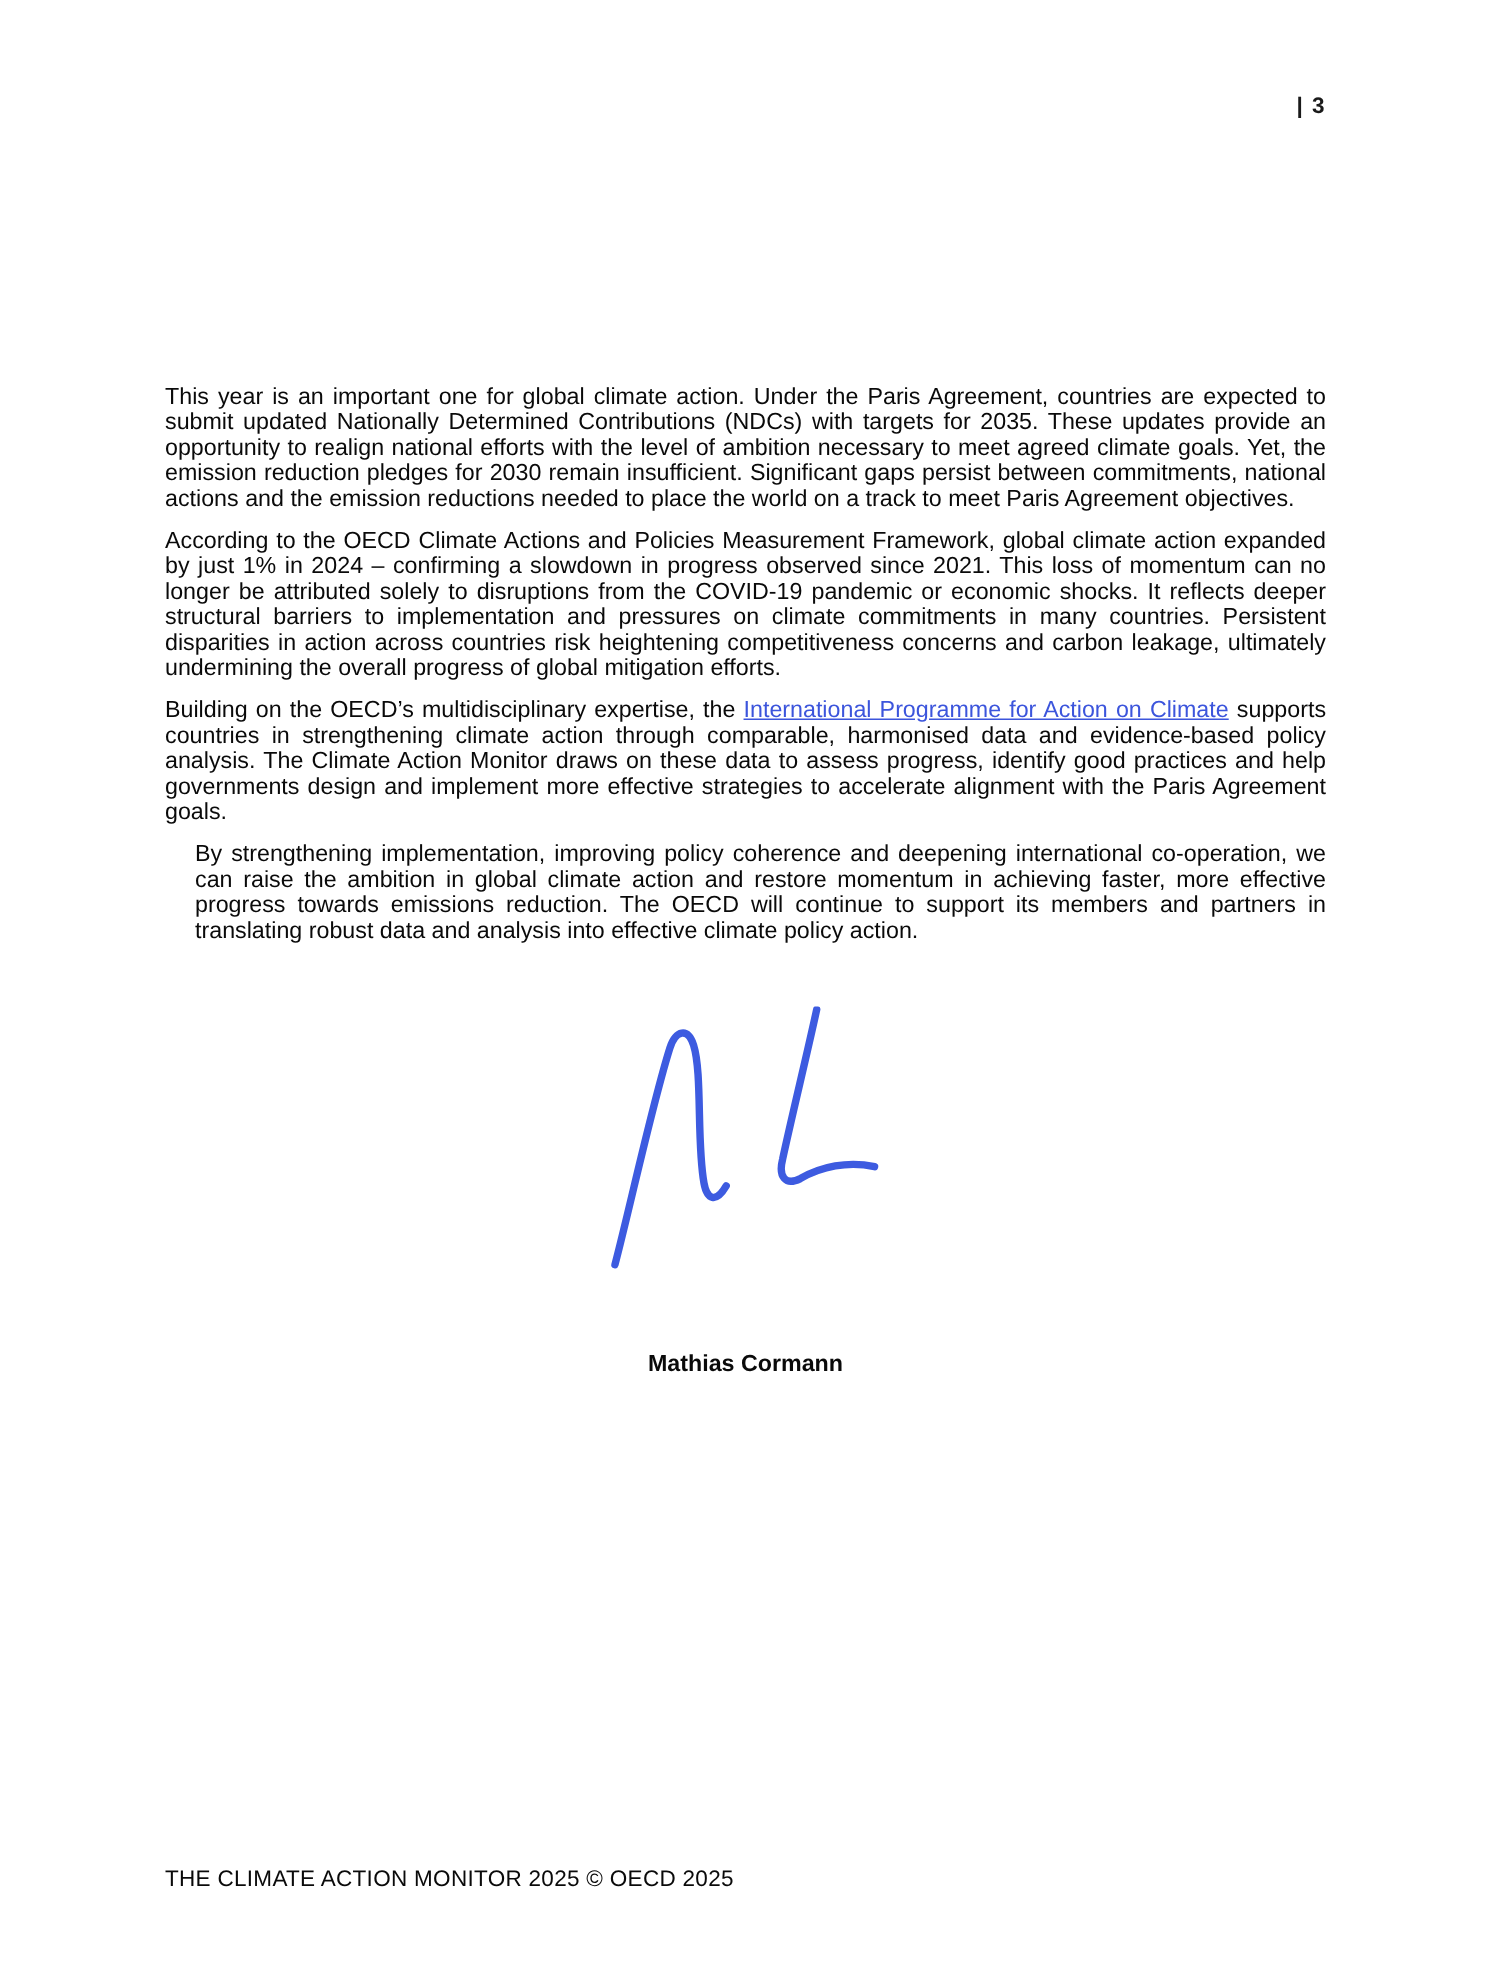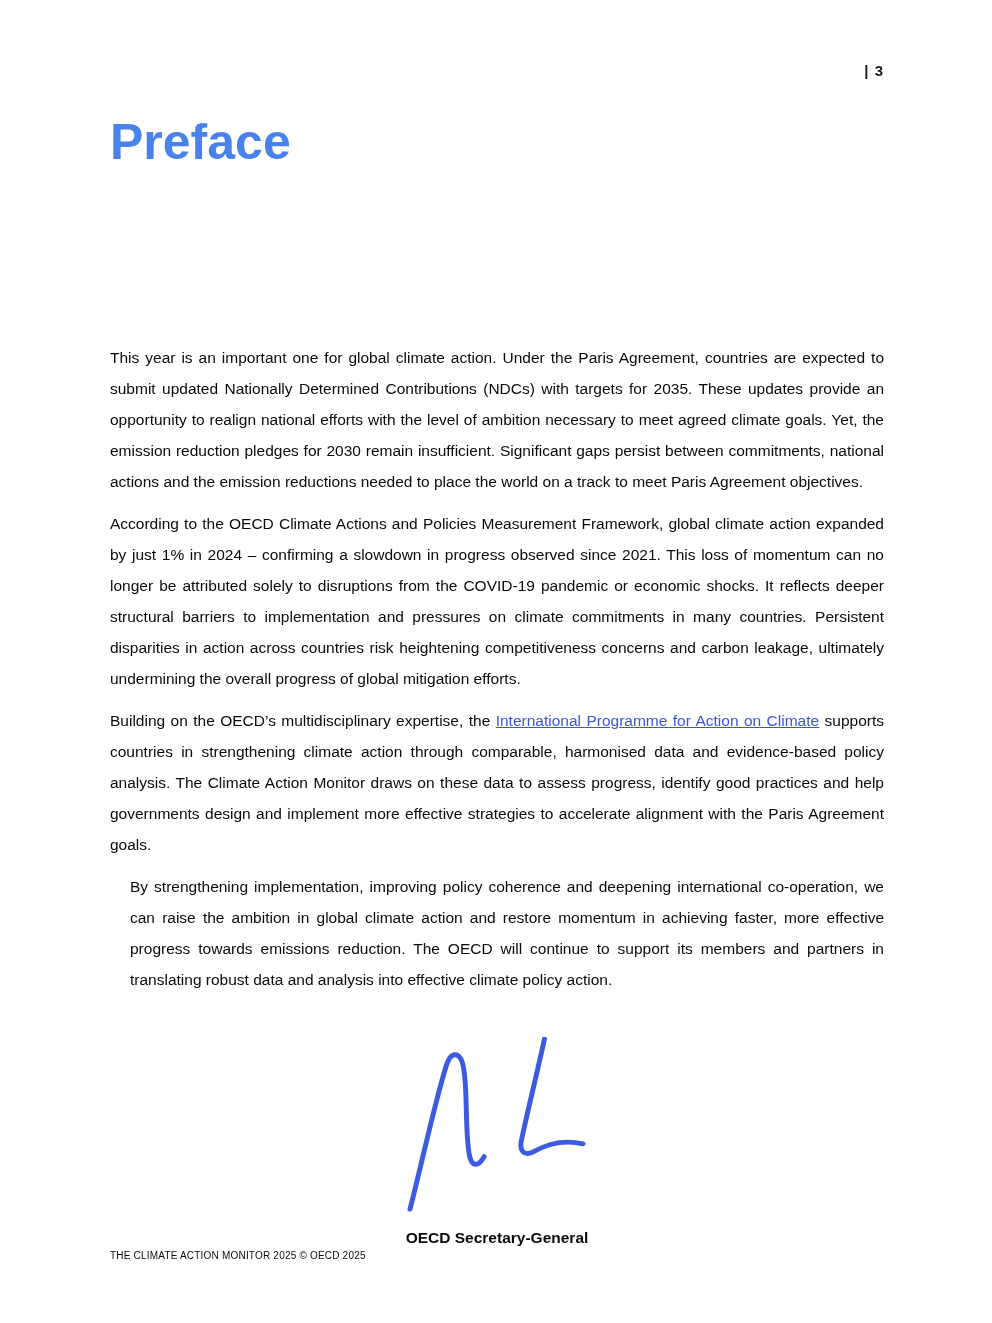--- a/index.html
+++ b/index.html
@@ -37,21 +37,21 @@
     font-weight: bold;
     color: var(--title_blue, #4a82ec);
     letter-spacing: 0px;
   }
   .doc-body {
     margin-top: 172px;
   }
   .doc-body p {
     margin: 0 0 11px 0;
     font-size: 15.5px;
-    line-height: 31px;
+    line-height: 17px;
     text-align: justify;
     color: #0a0a0a;
   }
   .doc-body p:last-child {
     margin-bottom: 0;
     margin-left: 20px;
   }
   a.doc-link {
     color: var(--link_blue, #3c55dc);
     cursor: pointer;
@@ -75,51 +75,50 @@
     margin-top: 14px;
     text-align: center;
     font-size: 15.5px;
     font-weight: bold;
     color: #0a0a0a;
   }
   .page-footer {
     position: absolute;
     left: 110px;
     bottom: 62px;
-    font-size: 10px;
+    font-size: 15px;
     color: #0a0a0a;
     letter-spacing: 0.2px;
   }
 </style>
 </head>
 <body>
 
 <div class="page">
 
   <div class="page-header">
     <span class="page-number">| 3</span>
   </div>
 
-  <h1 class="doc-title">Preface</h1>
 
   <div class="doc-body">
     <p>This year is an important one for global climate action. Under the Paris Agreement, countries are expected to submit updated Nationally Determined Contributions (NDCs) with targets for 2035. These updates provide an opportunity to realign national efforts with the level of ambition necessary to meet agreed climate goals. Yet, the emission reduction pledges for 2030 remain insufficient. Significant gaps persist between commitments, national actions and the emission reductions needed to place the world on a track to meet Paris Agreement objectives.</p>
 
     <p>According to the OECD Climate Actions and Policies Measurement Framework, global climate action expanded by just 1% in 2024 – confirming a slowdown in progress observed since 2021. This loss of momentum can no longer be attributed solely to disruptions from the COVID-19 pandemic or economic shocks. It reflects deeper structural barriers to implementation and pressures on climate commitments in many countries. Persistent disparities in action across countries risk heightening competitiveness concerns and carbon leakage, ultimately undermining the overall progress of global mitigation efforts.</p>
 
     <p><span>Building on the OECD’s multidisciplinary expertise, the </span><a class="doc-link" href="#">International Programme for Action on Climate</a><span> supports countries in strengthening climate action through comparable, harmonised data and evidence-based policy analysis. The Climate Action Monitor draws on these data to assess progress, identify good practices and help governments design and implement more effective strategies to accelerate alignment with the Paris Agreement goals.</span></p>
 
     <p>By strengthening implementation, improving policy coherence and deepening international co-operation, we can raise the ambition in global climate action and restore momentum in achieving faster, more effective progress towards emissions reduction. The OECD will continue to support its members and partners in translating robust data and analysis into effective climate policy action.</p>
   </div>
 
   <div class="signature-block">
     <svg class="signature-svg" width="182" height="178" viewBox="0 0 182 180" fill="none" xmlns="http://www.w3.org/2000/svg">
       <path d="M 3 174 C 13 136, 28 66, 40 28 C 44 16, 52 14, 56 26 C 62 45, 58 92, 63 119 C 65 130, 71 133, 78 121" stroke="var(--signature_blue, #3d5be0)" stroke-width="5" stroke-linecap="round" stroke-linejoin="round" fill="none"></path>
       <path d="M 139 2 C 133 30, 122 75, 116 103 C 113 115, 118 121, 128 116 C 142 108, 160 104, 178 108" stroke="var(--signature_blue, #3d5be0)" stroke-width="5" stroke-linecap="round" stroke-linejoin="round" fill="none"></path>
     </svg>
   </div>
 
+  <div class="signatory-name">Mathias Cormann</div>
 
-  <div class="signatory-title">OECD Secretary-General</div>
 
   <div class="page-footer">THE CLIMATE ACTION MONITOR 2025 © OECD 2025</div>
 
 </div>
 
 </body></html>

